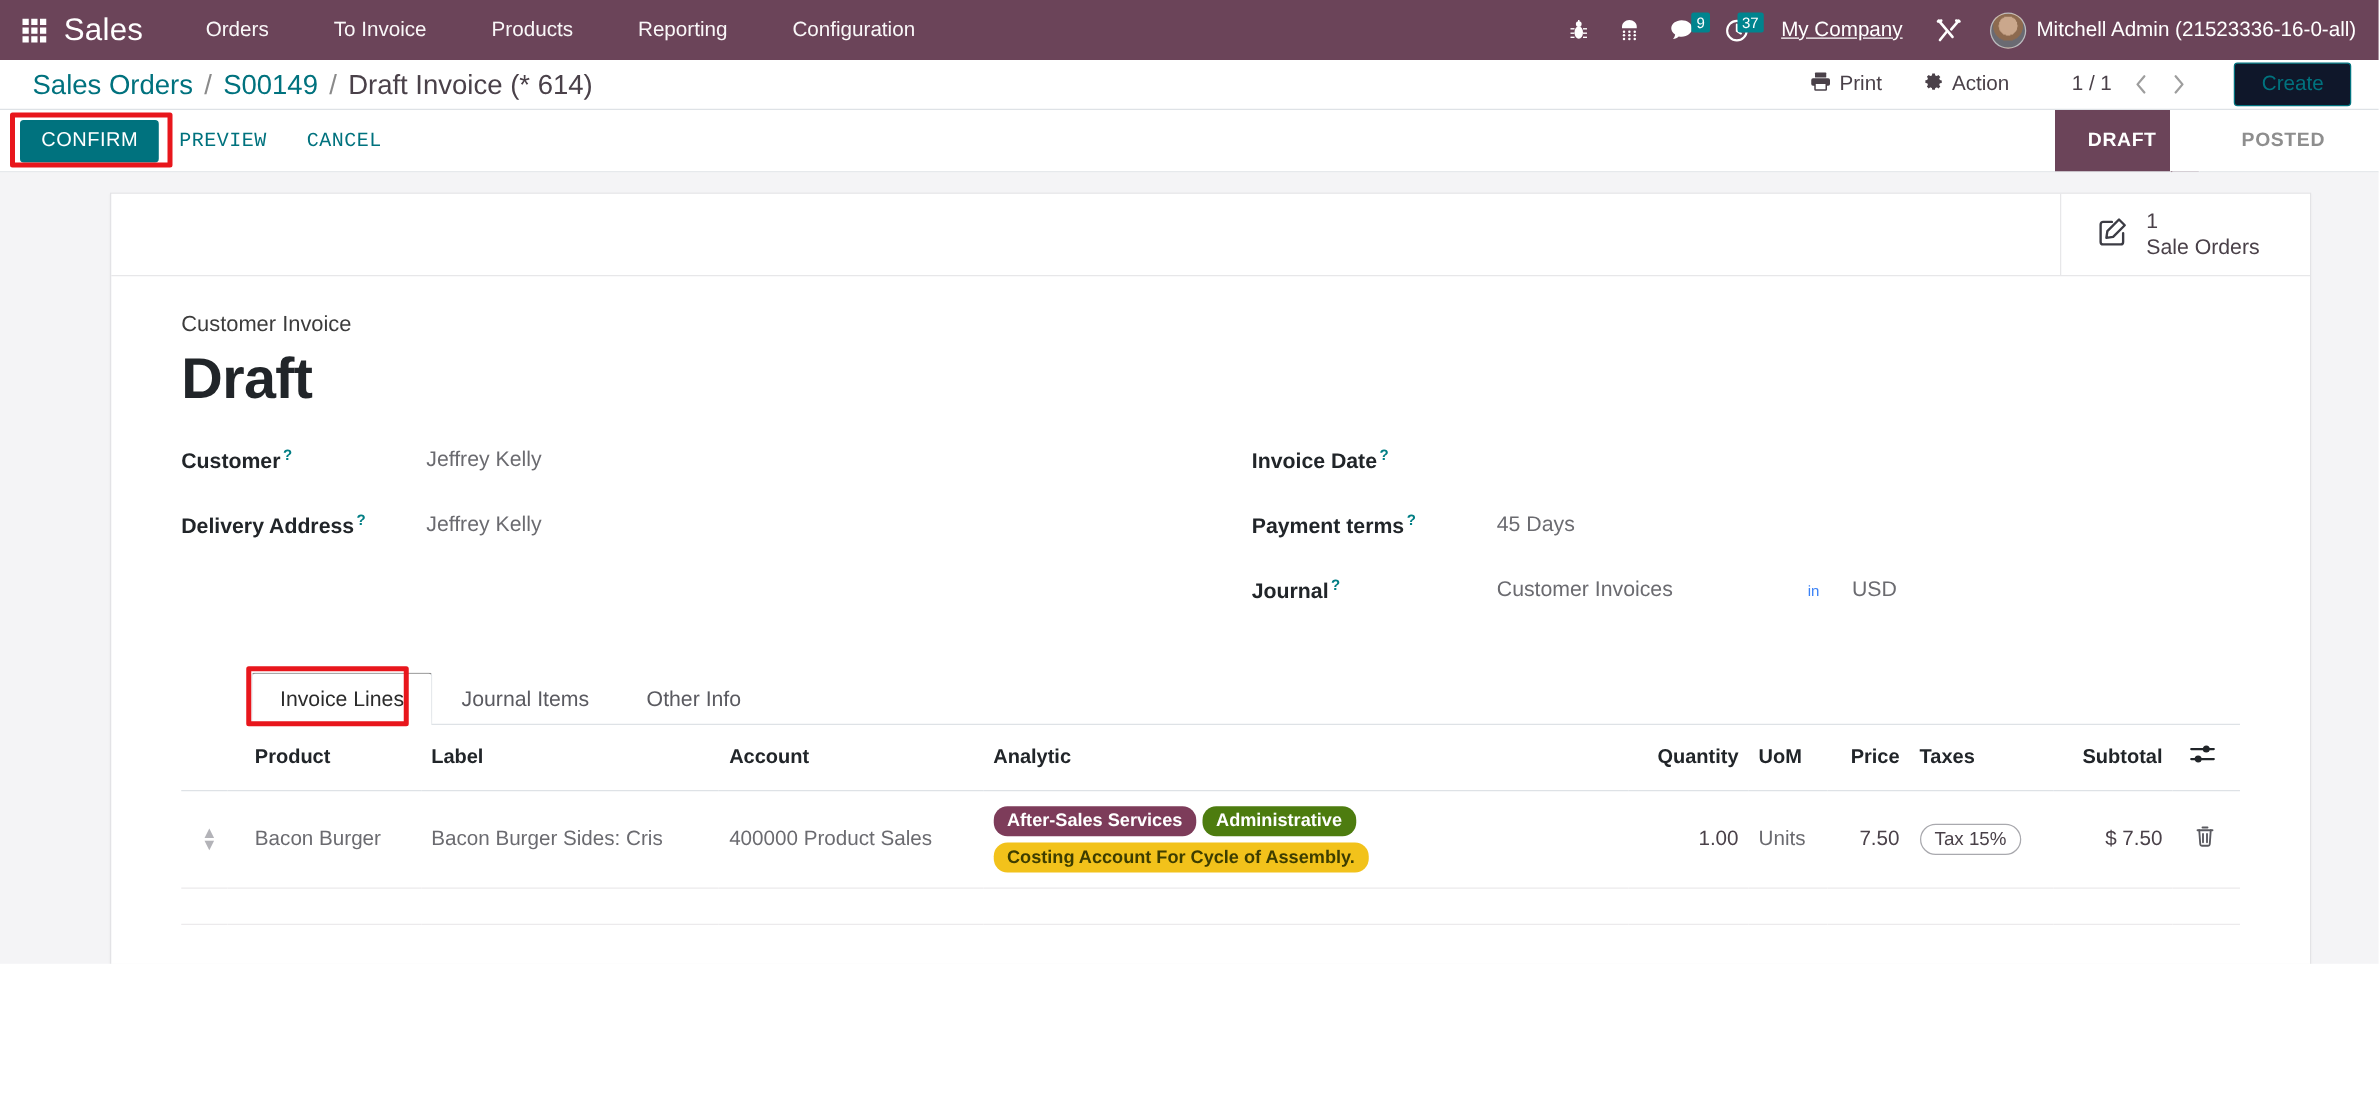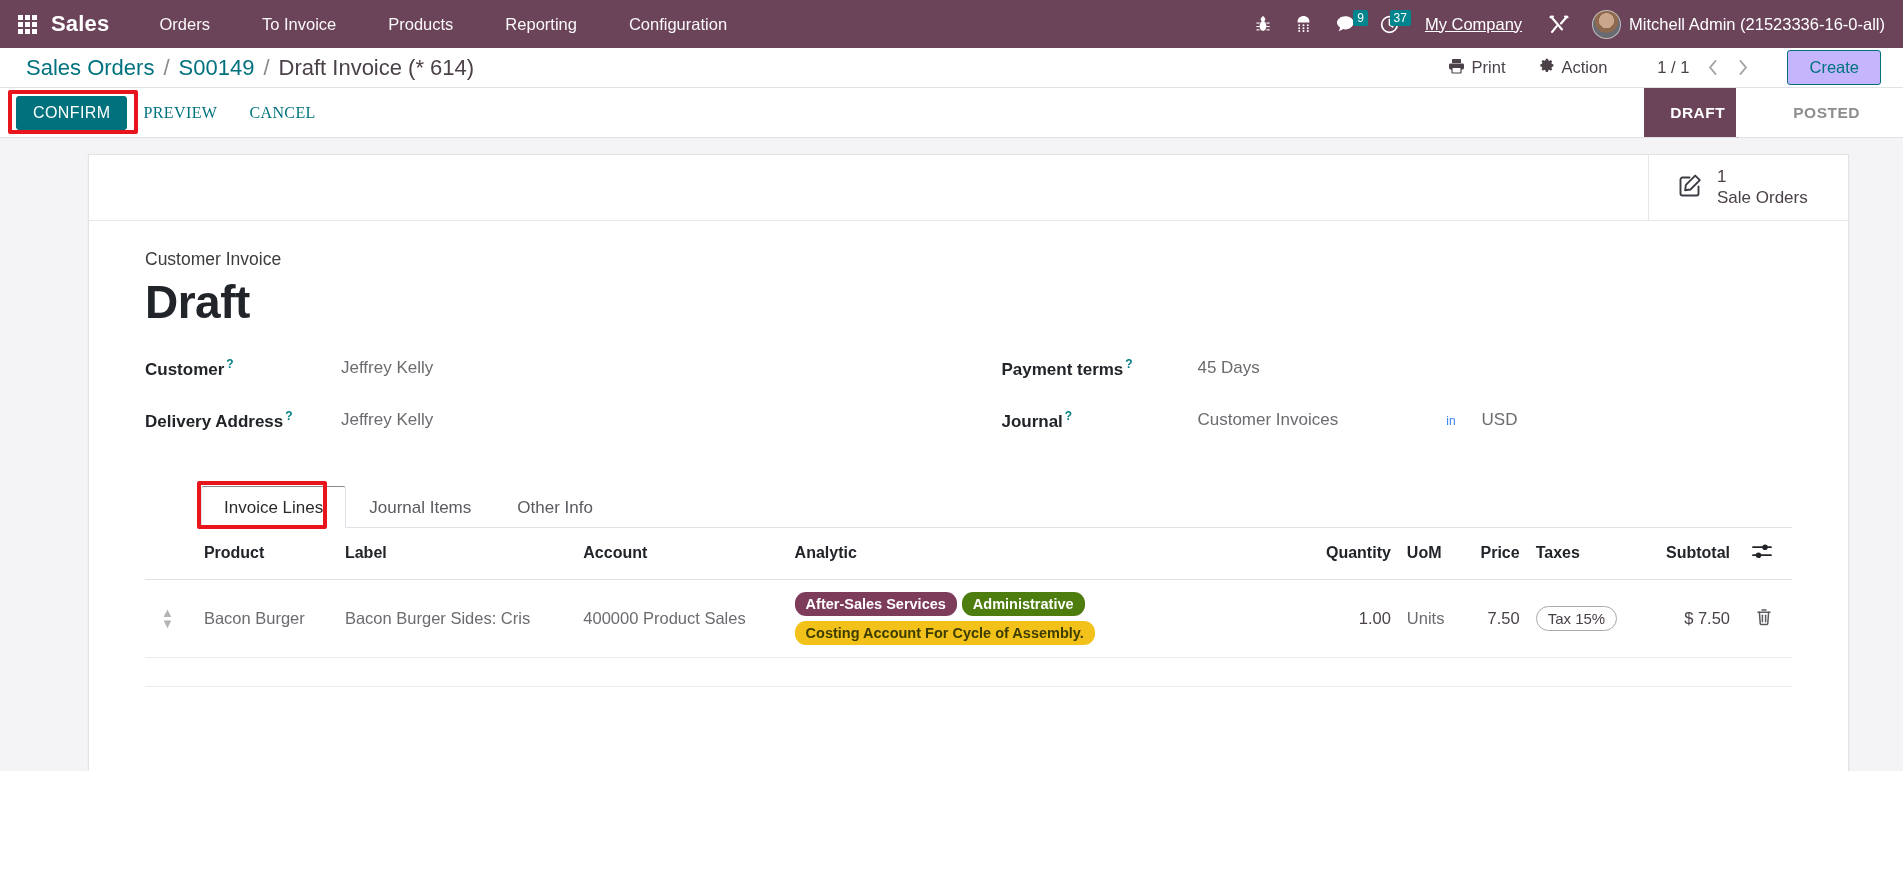--- a/index.html
+++ b/index.html
@@ -24,22 +24,22 @@
   .apps-grid {
     display: grid;
     grid-template-columns: repeat(3, 5px);
     grid-template-rows: repeat(3, 5px);
     gap: 2px;
     margin: 0 14px 0 8px;
     cursor: pointer;
   }
   .apps-grid i { background: #ffffff; display: block; width: 5px; height: 5px; }
   .brand {
-    font-size: 22px;
-    font-weight: 700;
+    font-size: 25px;
+    font-weight: 400;
     letter-spacing: .2px;
     margin-right: 32px;
     cursor: pointer;
   }
   .nav-menu { display: flex; align-items: center; gap: 16px; }
   .nav-item {
     font-size: 16.5px;
     padding: 6px 18px;
     color: #ffffff;
     cursor: pointer;
@@ -128,21 +128,21 @@
   .pager-arrow {
     padding: 3px 10px;
     color: #9e9e9e;
     cursor: pointer;
     display: flex; align-items: center;
   }
   .create-btn {
     margin-left: 24px;
     border: 1px solid #00727e;
     color: #00727e;
-    background: #c4b5fd;
+    background: #0f172a;
     font-size: 16.5px;
     padding: 7px 21px;
     border-radius: 3px;
     cursor: pointer;
     font-family: "Liberation Sans", sans-serif;
   }
 
   
   .statusbar {
     height: 50px;
@@ -169,21 +169,21 @@
   }
   .btn-text {
     background: transparent;
     border: none;
     color: #00727e;
     font-size: 16px;
     letter-spacing: .4px;
     padding: 7px 16px;
     cursor: pointer;
     text-transform: uppercase;
-    font-family: Liberation Serif, serif;
+    font-family: Liberation Mono, monospace;
   }
   .annot-confirm {
     position: absolute;
     left: 8px; top: 2px;
     width: 130px; height: 44px;
     border: 4px solid #e8161c;
     border-radius: 2px;
     pointer-events: none;
   }
 
@@ -598,20 +598,26 @@
             <div class="f-label">
               <span>Delivery Address</span><span class="q">?</span>
             </div>
             <div class="f-value">Jeffrey Kelly</div>
           </div>
 
         </div>
 
         <div class="col-r">
 
+          <div class="f-row">
+            <div class="f-label">
+              <span>Invoice Date</span><span class="q">?</span>
+            </div>
+            <div class="f-value empty"></div>
+          </div>
 
 
           <div class="f-row">
             <div class="f-label">
               <span>Payment terms</span><span class="q">?</span>
             </div>
             <div class="f-value">45 Days</div>
           </div>
 
           <div class="f-row">

